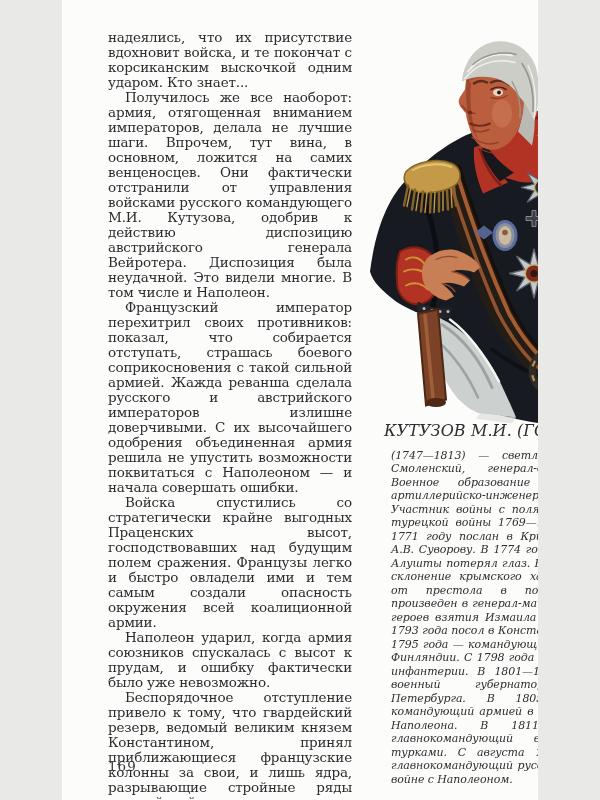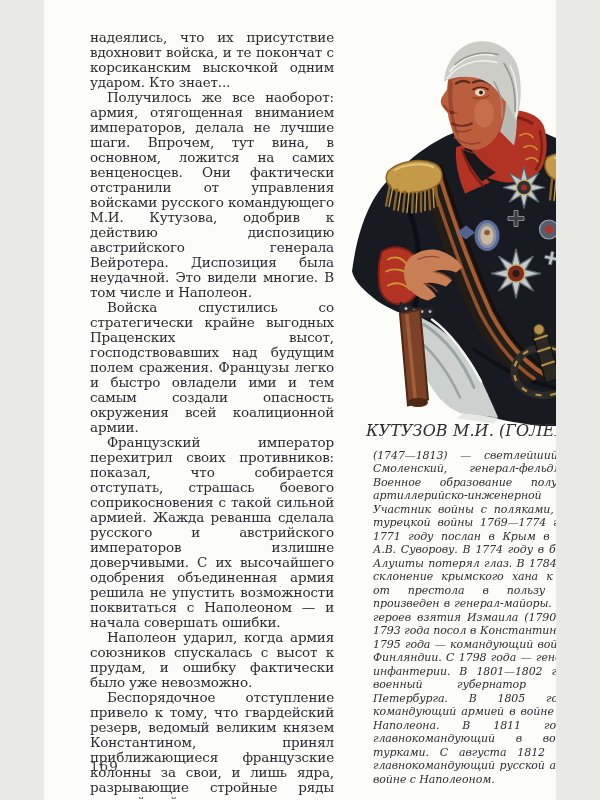--- a/index.html
+++ b/index.html
@@ -1,21 +1,20 @@
 <!DOCTYPE html>
 <html lang="ru"><head>
 <meta charset="utf-8">
 <style>
   html,body{margin:0;padding:0;background:#e9e9e7;}
   .page{
     position:relative;width:476px;height:800px;margin:0 auto;
     background:#fcfcfa;color:#2c2c30;
     font-family:"DejaVu Serif","Liberation Serif",serif;
     overflow:hidden;
-    padding-left:36px;
   }
   .text-col{
     position:absolute;left:46px;top:30px;width:244px;
     font-size:13.5px;line-height:15px;text-align:justify;
     letter-spacing:-0.15px;
   }
   .para{margin:0;text-indent:17px;}
   .para.no-indent{text-indent:0;}
   .portrait-fig{
     position:absolute;left:300px;top:18px;width:300px;height:408px;margin:0;
@@ -36,22 +35,22 @@
   }
 </style>
 </head>
 <body>
 
 <div class="page">
 
   <div class="text-col">
     <p class="para no-indent">надеялись, что их присутствие вдохновит войска, и те покончат с корсиканским выскочкой одним ударом. Кто знает...</p>
     <p class="para">Получилось же все наоборот: армия, отягощенная вниманием императоров, делала не лучшие шаги. Впрочем, тут вина, в основном, ложится на самих венценосцев. Они фактически отстранили от управления войсками русского командующего М.И. Кутузова, одобрив к действию диспозицию австрийского генерала Вейротера. Диспозиция была неудачной. Это видели многие. В том числе и Наполеон.</p>
+    <p class="para">Французский император перехитрил своих противников: показал, что собирается отступать, страшась боевого соприкосновения с такой сильной армией. Жажда реванша сделала русского и австрийского императоров излишне доверчивыми. С их высочайшего одобрения объединенная армия решила не упустить возможности поквитаться с Наполеоном — и начала совершать ошибки.</p>
     <p class="para">Войска спустились со стратегически крайне выгодных Праценских высот, господствовавших над будущим полем сражения. Французы легко и быстро овладели ими и тем самым создали опасность окружения всей коалиционной армии.</p>
-    <p class="para">Французский император перехитрил своих противников: показал, что собирается отступать, страшась боевого соприкосновения с такой сильной армией. Жажда реванша сделала русского и австрийского императоров излишне доверчивыми. С их высочайшего одобрения объединенная армия решила не упустить возможности поквитаться с Наполеоном — и начала совершать ошибки.</p>
     <p class="para">Наполеон ударил, когда армия союзников спускалась с высот к прудам, и ошибку фактически было уже невозможно.</p>
     <p class="para">Беспорядочное отступление привело к тому, что гвардейский резерв, ведомый великим князем Константином, принял приближающиеся французские колонны за свои, и лишь ядра, разрывающие стройные ряды гвардейской пехоты, доказали обратное.</p>
 
   </div>
 
   <figure class="portrait-fig">
     <svg viewBox="0 0 300 405" xmlns="http://www.w3.org/2000/svg">
 
       <g>
         <path fill="#171a21" d="M8,252 C14,206 28,176 45,160 C68,136 94,118 116,111 L152,100 C186,104 216,119 241,135 C262,149 278,168 285,196 C293,228 296,281 291,322 C287,355 277,381 258,394 C238,406 214,409 192,406 C163,402 139,397 119,390 L96,379 L76,301 C60,295 44,289 34,282 C20,271 11,263 8,252 Z"></path>

